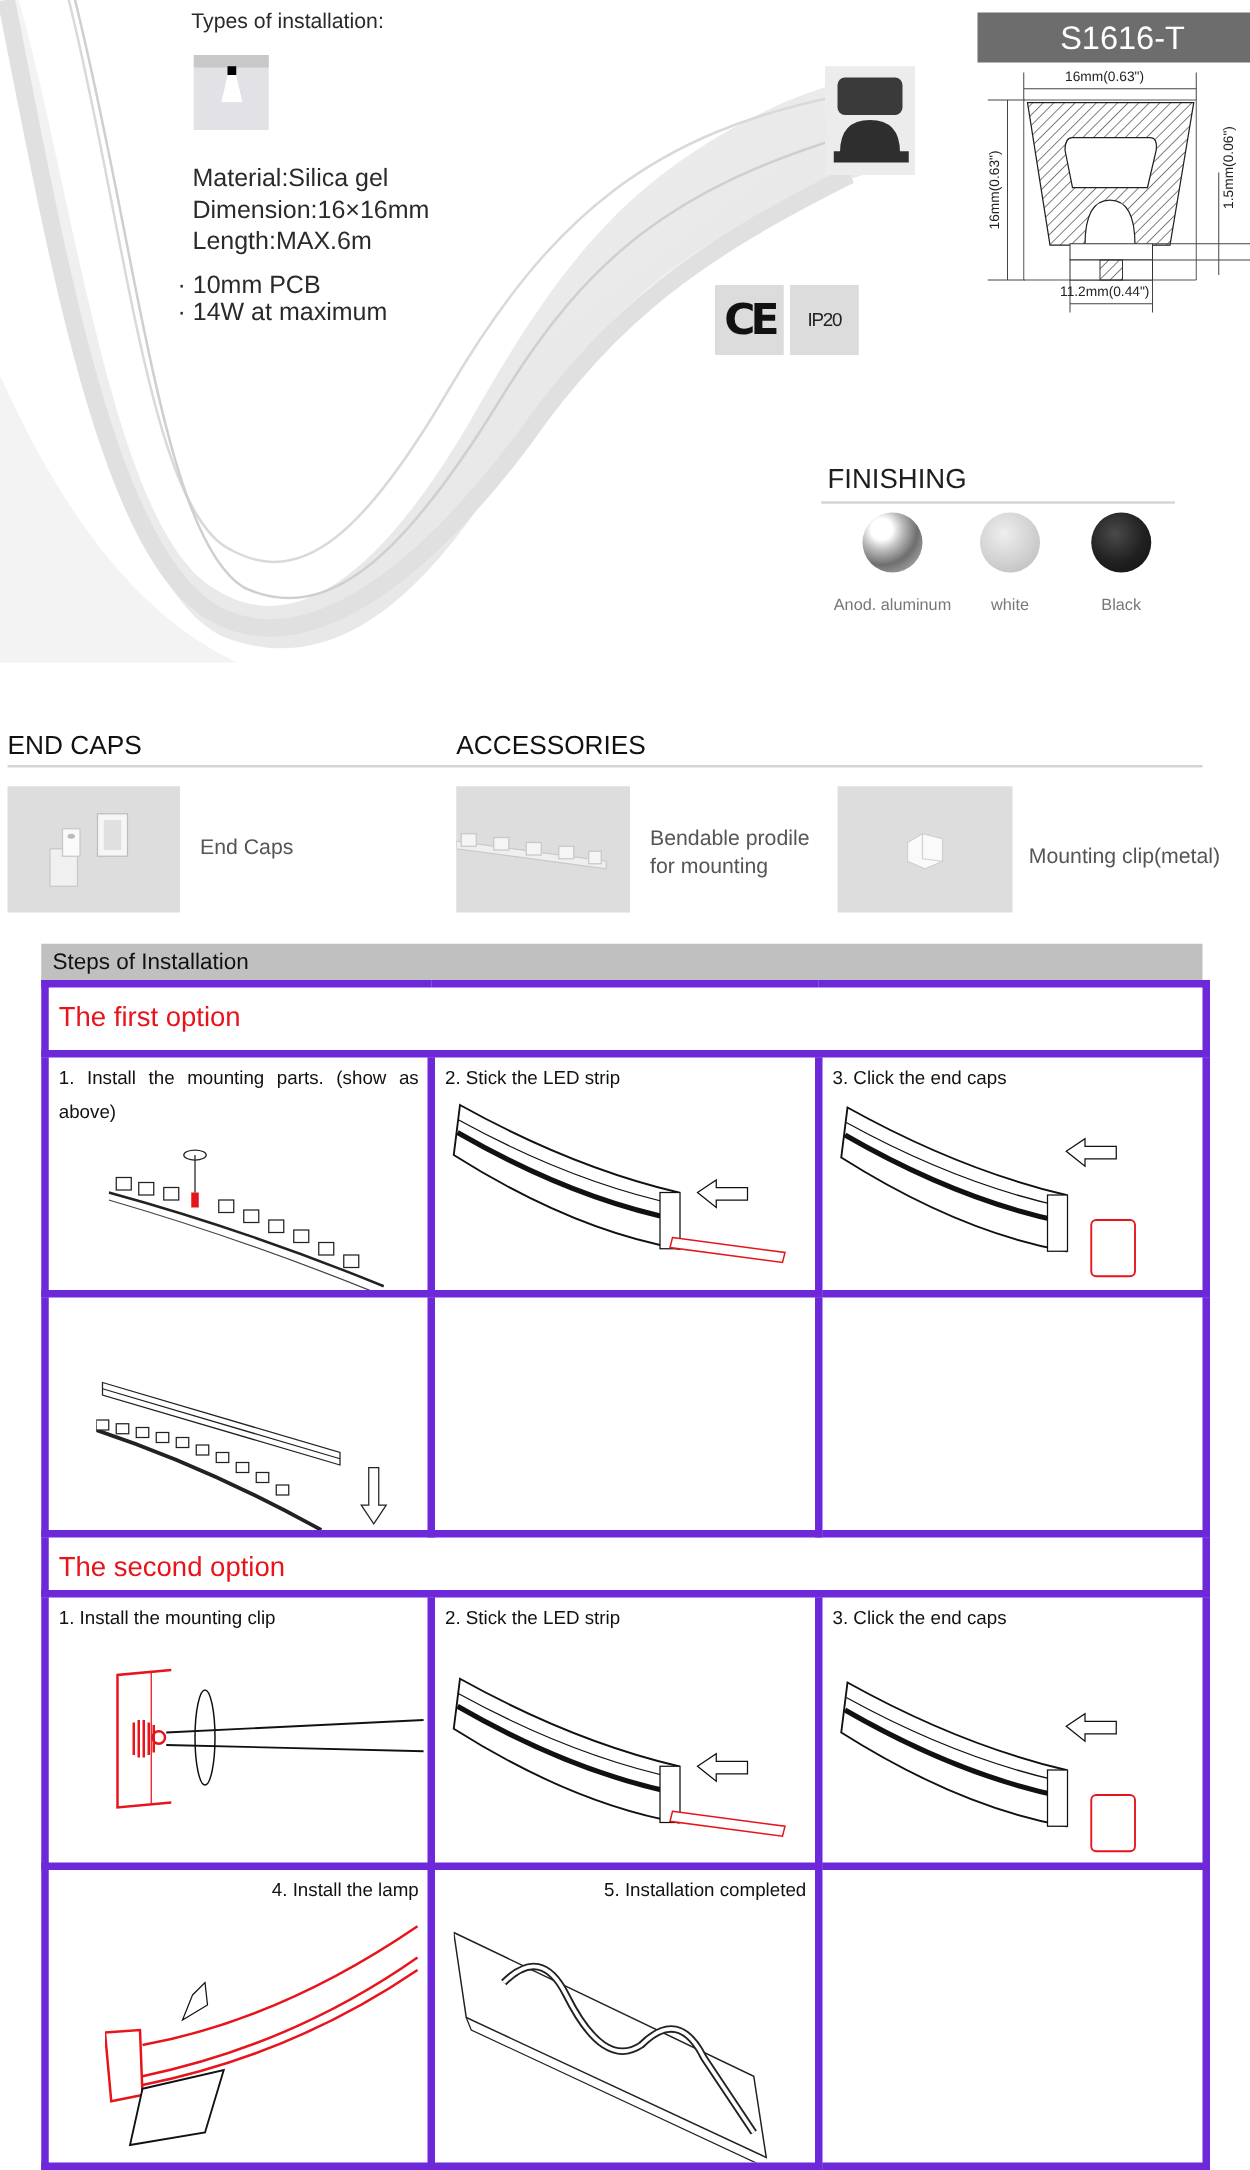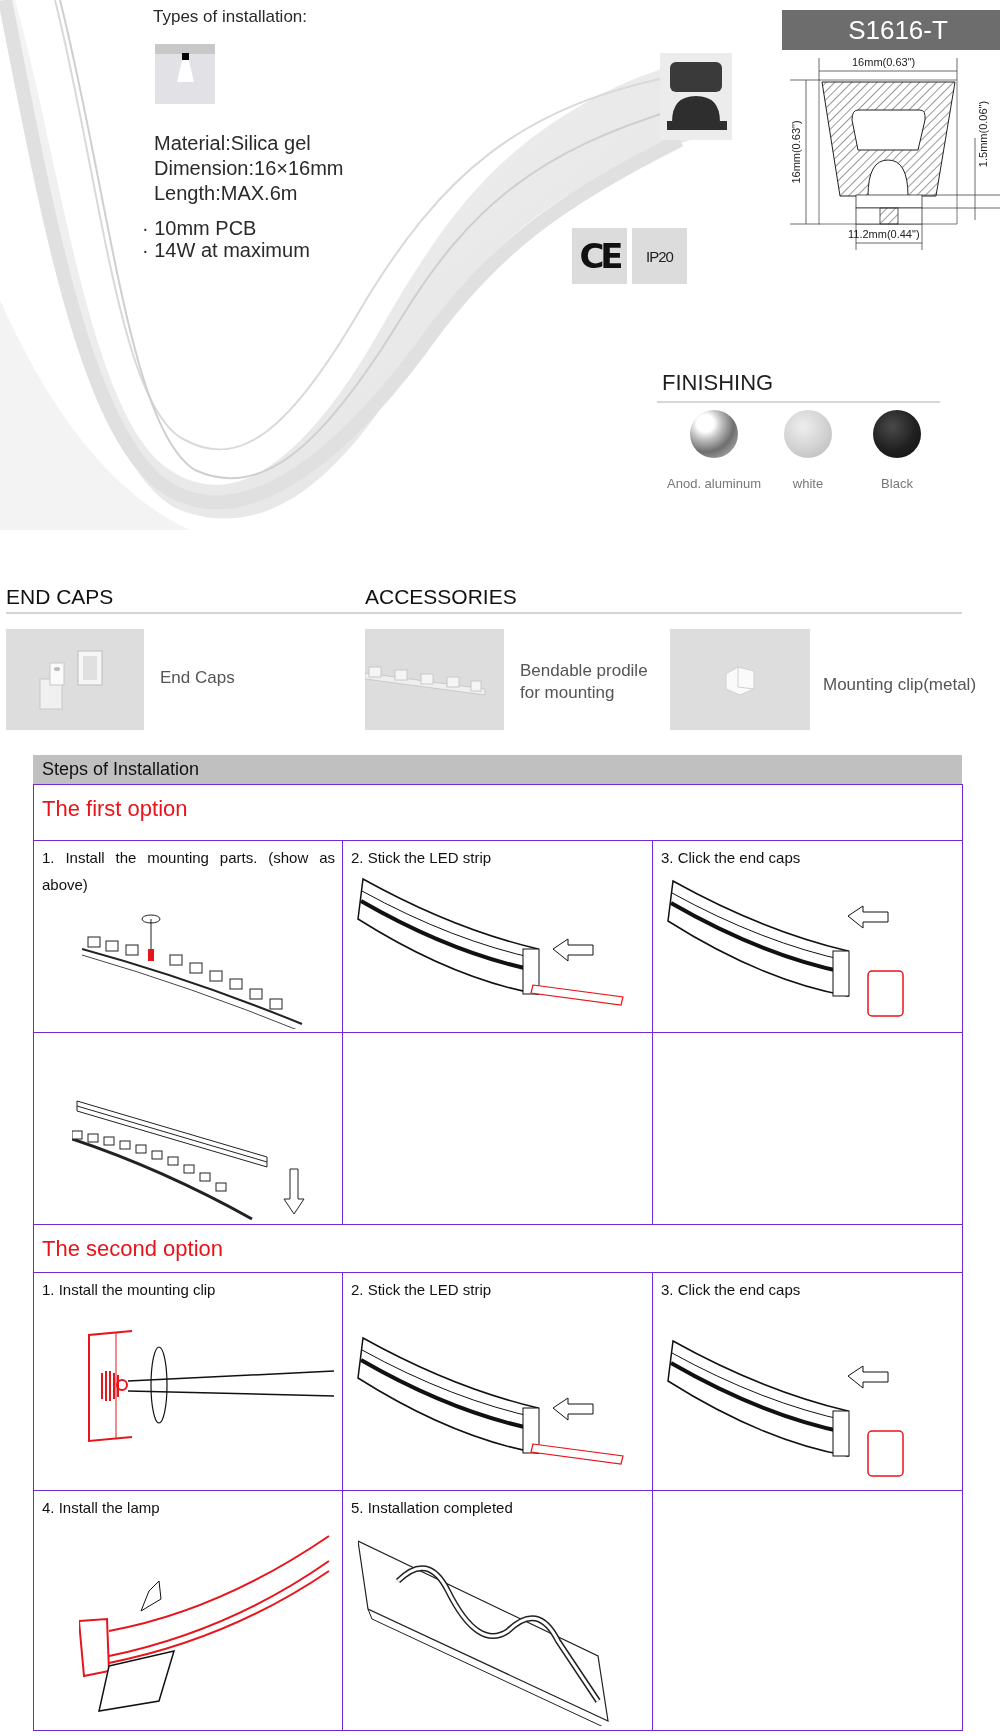--- a/index.html
+++ b/index.html
@@ -40,21 +40,21 @@
 
   
   .sec-title { top: 585px; font-size: 21px; color: #111; }
   .sec-rule { top: 612px; height: 2px; background: #d4d4d4; }
   .thumb { top: 629px; height: 101px; background: #dddddd; overflow: hidden; }
   .thumb-label { font-size: 17px; color: #555; line-height: 22px; }
 
   
   .steps-header { left: 33px; top: 755px; width: 929px; height: 30px; background: #c0c0c0; font-size: 18px; color: #111; padding: 4px 0 0 9px; }
   table.steps { position: absolute; left: 33px; top: 784px; width: 929px; border-collapse: collapse; table-layout: fixed; }
-  table.steps td { border: 1px solid #6d28d9; vertical-align: top; position: relative; overflow: hidden; }
+  table.steps td { border: 6px solid #6d28d9; vertical-align: top; position: relative; overflow: hidden; }
   table.steps tr.option td { height: 50px; padding: 11px 9px 0 8px; }
   .option-title { font-size: 22px; color: #e8141b; }
   .step-text { font-size: 15px; color: #111; line-height: 27px; padding: 3px 7px 0 8px; }
   .step-text.justify { text-align: justify; }
   .illus { position: absolute; }
 </style>
 </head>
 <body>
 
 <svg id="hero-art" viewBox="0 0 1000 540">
@@ -329,21 +329,21 @@
         <path d="M10 10 Q 100 60 185 80 L185 125 Q 100 110 5 50 Z" fill="#fff" stroke="#111" stroke-width="1.5"></path>
         <path d="M8 32 Q 100 85 185 102" fill="none" stroke="#111" stroke-width="4"></path>
         <path d="M9 22 Q 100 72 185 90" fill="none" stroke="#111" stroke-width="1"></path>
         <rect x="170" y="80" width="16" height="45" fill="#fff" stroke="#111"></rect>
         <path d="M185 45 L200 35 L200 41 L225 41 L225 51 L200 51 L200 57 Z" fill="#fff" stroke="#111"></path>
         <rect x="205" y="100" width="35" height="45" rx="4" fill="#fff" stroke="#e8141b" stroke-width="1.5"></rect>
       </svg>
     </td>
   </tr>
 
-  <tr style="height:240px;">
+  <tr style="height:240px;text-align:right;">
     <td>
       <div class="step-text">4.  Install the lamp</div>
       <svg class="illus" style="left:45px; top:40px;" width="260" height="190" viewBox="0 0 260 190">
         <path d="M30 100 Q 140 80 250 5" fill="none" stroke="#e8141b" stroke-width="2"></path>
         <path d="M30 125 Q 150 100 250 30" fill="none" stroke="#e8141b" stroke-width="2"></path>
         <path d="M30 132 Q 150 108 250 40" fill="none" stroke="#e8141b" stroke-width="2"></path>
         <path d="M0 90 L28 88 L30 140 L5 145 Z" fill="#fff" stroke="#e8141b" stroke-width="2"></path>
         <path d="M30 135 L95 120 L80 170 L20 180 Z" fill="#fff" stroke="#111" stroke-width="1.5"></path>
         <path d="M70 60 L80 50 L82 68 L62 80 Z" fill="#fff" stroke="#111"></path>
       </svg>

